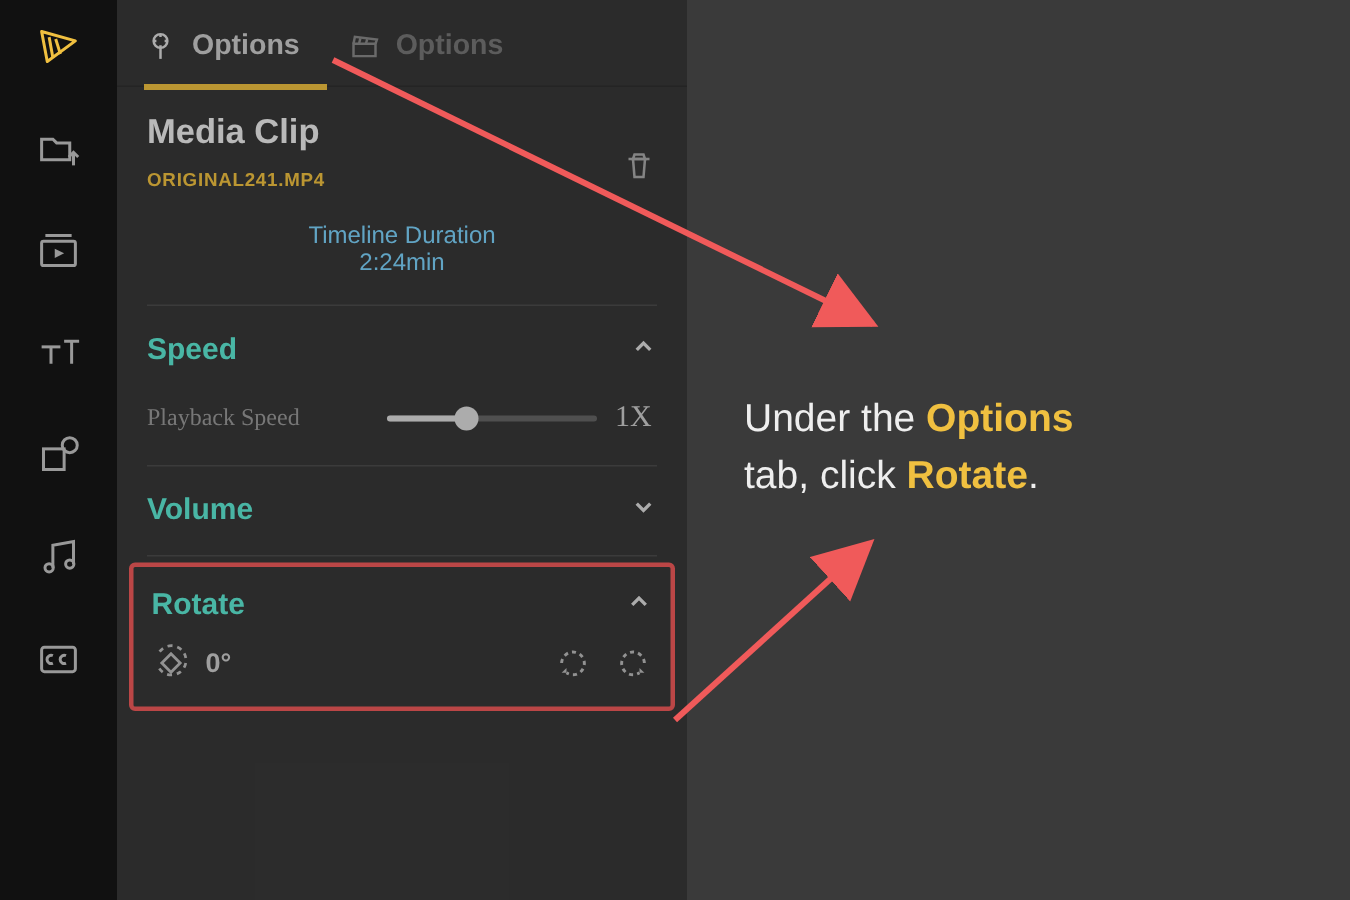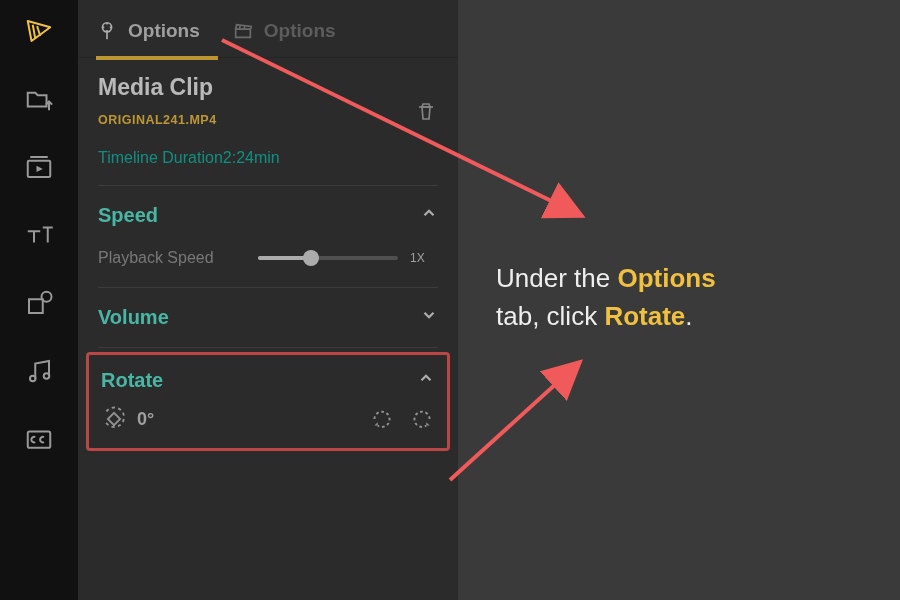--- a/index.html
+++ b/index.html
@@ -17,32 +17,32 @@
   .tab { display: flex; align-items: center; gap: 10px; color: #ccc; font-size: 19px; font-weight: 700; cursor: pointer; height: 58px; padding-top: 4px; }
   .tab.inactive { color: #777; font-weight: 600; }
   .tab .ticon { width: 22px; height: 22px; display: inline-flex; }
   .tab-underline { position: absolute; left: 18px; top: 56px; width: 122px; height: 4px; background: #f0c040; }
   
   .media-head { padding: 16px 20px 8px; display: flex; align-items: flex-end; justify-content: space-between; }
   .media-title { font-size: 23px; font-weight: 700; color: #eee; }
   .media-file { font-size: 12.5px; font-weight: 700; letter-spacing: 0.5px; color: #f0c040; margin-top: 12px; }
   .trash { color: #aaa; margin-top: 4px; cursor: pointer; }
   
-  .row { padding: 14px 20px; display: flex; justify-content: flex-start; align-items: center; color: #14b8a6; font-size: 16px; }
+  .row { padding: 14px 20px; display: flex; justify-content: center; align-items: center; color: #7dd3fc; font-size: 16px; flex-direction: column; }
   .divider { height: 1px; background: rgba(255,255,255,0.10); margin: 4px 20px; }
   
   .section-head { padding: 14px 20px; display: flex; justify-content: space-between; align-items: center; color: #5eead4; font-size: 20px; font-weight: 600; cursor: pointer; }
   .chev { font-size: 18px; color: #ddd; }
   
-  .speed-row { padding: 8px 20px 16px; display: flex; align-items: center; justify-content: space-between; gap: 16px; color: #999; font-size: 16px; }
+  .speed-row { padding: 8px 20px 16px; display: flex; align-items: center; justify-content: space-between; gap: 16px; color: #999; font-size: 16px; font-family: Liberation Serif, serif; }
   .slider-wrap { flex: 1; display: flex; align-items: center; gap: 12px; max-width: 180px; }
   .slider-track { position: relative; flex: 1; height: 4px; background: #666; border-radius: 2px; }
   .slider-fill { position: absolute; left: 0; top: 0; height: 4px; width: 38%; background: #ddd; border-radius: 2px; }
   .slider-thumb { position: absolute; left: 38%; top: 50%; width: 16px; height: 16px; background: #ddd; border-radius: 50%; transform: translate(-50%, -50%); }
-  .speed-val { color: #ccc; font-size: 12px; min-width: 28px; }
+  .speed-val { color: #ccc; font-size: 20px; min-width: 28px; }
   
   .rotate-block { margin: 0 8px; border: 3px solid #f05a5a; border-radius: 4px; padding-bottom: 10px; }
   .rotate-block .section-head { padding: 14px 12px 10px; }
   .rotate-row { padding: 4px 12px 6px; display: flex; align-items: center; justify-content: space-between; color: #ccc; }
   .rotate-left-grp { display: flex; align-items: center; gap: 10px; }
   .rotate-val { font-size: 18px; font-weight: 600; }
   .rotate-icons { display: flex; gap: 14px; }
   .ric { width: 26px; height: 26px; display: inline-flex; cursor: pointer; color: #bbb; }
   
   .instruction { position: absolute; left: 496px; top: 260px; color: #eee; font-size: 26px; line-height: 1.45; font-weight: 400; width: 330px; }

